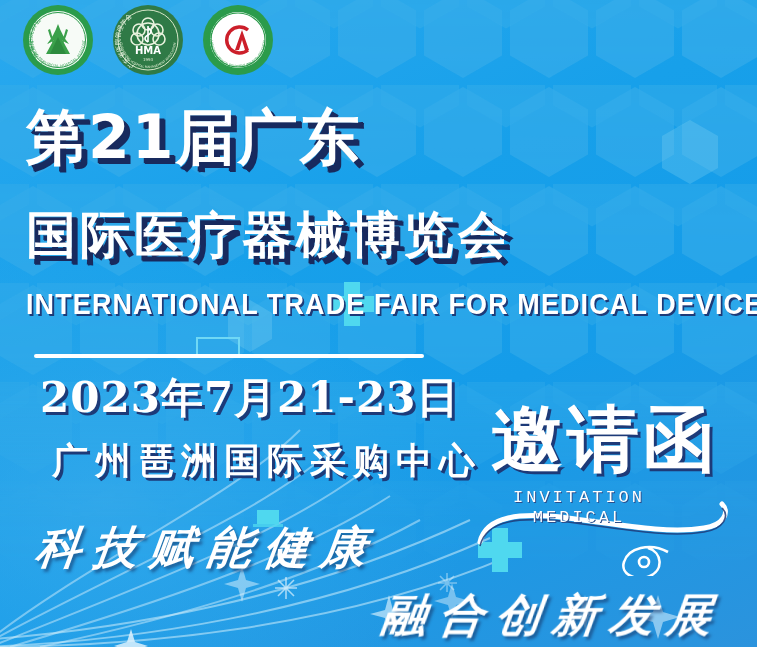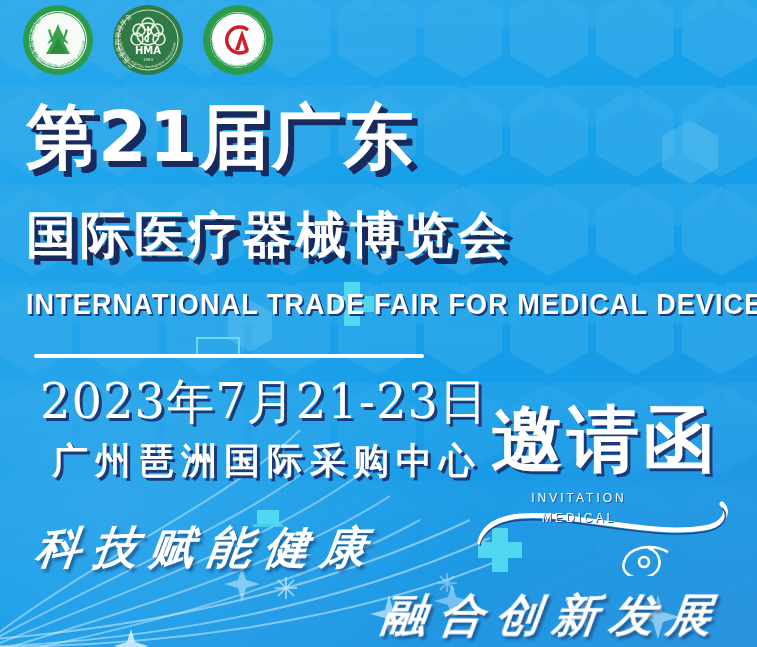--- a/index.html
+++ b/index.html
@@ -24,21 +24,21 @@
   
   .logos{position:absolute;top:4px;left:22px;display:flex;gap:18px;align-items:center;}
   .logo{width:72px;height:72px;border-radius:50%;position:relative;display:block;}
   .logo svg{display:block;}
 
   
   .title-wrap{position:absolute;left:26px;top:88px;width:714px;}
   .cn-title{
     font-family:"DejaVu Sans","Liberation Sans",sans-serif;
     font-weight:bold;color:#ffffff;
-    font-size:70px;line-height:98px;letter-spacing:2px;
+    font-size:60px;line-height:98px;letter-spacing:2px;
     text-shadow:5px 5px 0 #182a5e, 6px 6px 0 #182a5e;
     white-space:nowrap;
   }
   .cn-title.l2{font-size:50px;letter-spacing:4px;}
   .en-title{
     margin-top:4px;
     font-family:"Liberation Sans Narrow","Liberation Sans",sans-serif;
     font-weight:bold;color:#ffffff;
     font-size:29px;letter-spacing:1.2px;
     transform:scaleX(0.93);transform-origin:left center;
@@ -50,41 +50,41 @@
   .divider{position:absolute;left:34px;top:354px;width:390px;height:4px;background:#ffffff;border-radius:2px;}
   .notch{position:absolute;left:196px;top:337px;width:40px;height:17px;
          border:2px solid #6fd8f5;border-bottom:none;}
   .notch:after{content:"";position:absolute;left:-22px;top:15px;width:22px;height:2px;background:#6fd8f5;}
   .notch:before{content:"";position:absolute;right:-22px;top:15px;width:22px;height:2px;background:#6fd8f5;}
 
   
   .date{
     position:absolute;left:40px;top:370px;
     font-family:"DejaVu Serif","Liberation Serif",serif;
-    font-weight:normal;color:#ffffff;font-size:48px;letter-spacing:1px;
+    font-weight:bold;color:#ffffff;font-size:42px;letter-spacing:1px;
     text-shadow:3px 3px 0 #1d3a78;white-space:nowrap;
   }
   .venue{
     position:absolute;left:52px;top:437px;
     font-family:"DejaVu Sans","Liberation Sans",sans-serif;
     font-weight:bold;color:#ffffff;font-size:36px;letter-spacing:7px;
     text-shadow:3px 3px 0 #1d3a78;white-space:nowrap;
   }
 
   
   .invite{position:absolute;left:480px;top:404px;width:250px;text-align:center;}
   .invite .cn{
     font-family:"DejaVu Serif","Liberation Serif",serif;
     font-weight:bold;font-size:72px;color:#ffffff;letter-spacing:4px;
     text-shadow:3px 3px 0 #1d3a78;line-height:70px;white-space:nowrap;
   }
   .invite .swash{position:absolute;left:-8px;top:52px;}
   .invite .en1,.invite .en2{
-    font-family:Liberation Sans, sans-serif;
-    color:#ffffff;font-size:12px;letter-spacing:3px;line-height:20px;
+    font-family:Liberation Mono, monospace;
+    color:#ffffff;font-size:17px;letter-spacing:3px;line-height:20px;
     text-shadow:1px 1px 0 #2a4f8e;
   }
   .invite .en-wrap{position:relative;margin-top:14px;margin-right:52px;}
 
   
   .slogan{
     font-family:"DejaVu Serif","Liberation Serif",serif;
     font-weight:bold;color:#ffffff;
     font-style:italic;
     text-shadow:3px 3px 3px rgba(20,45,95,0.55);

